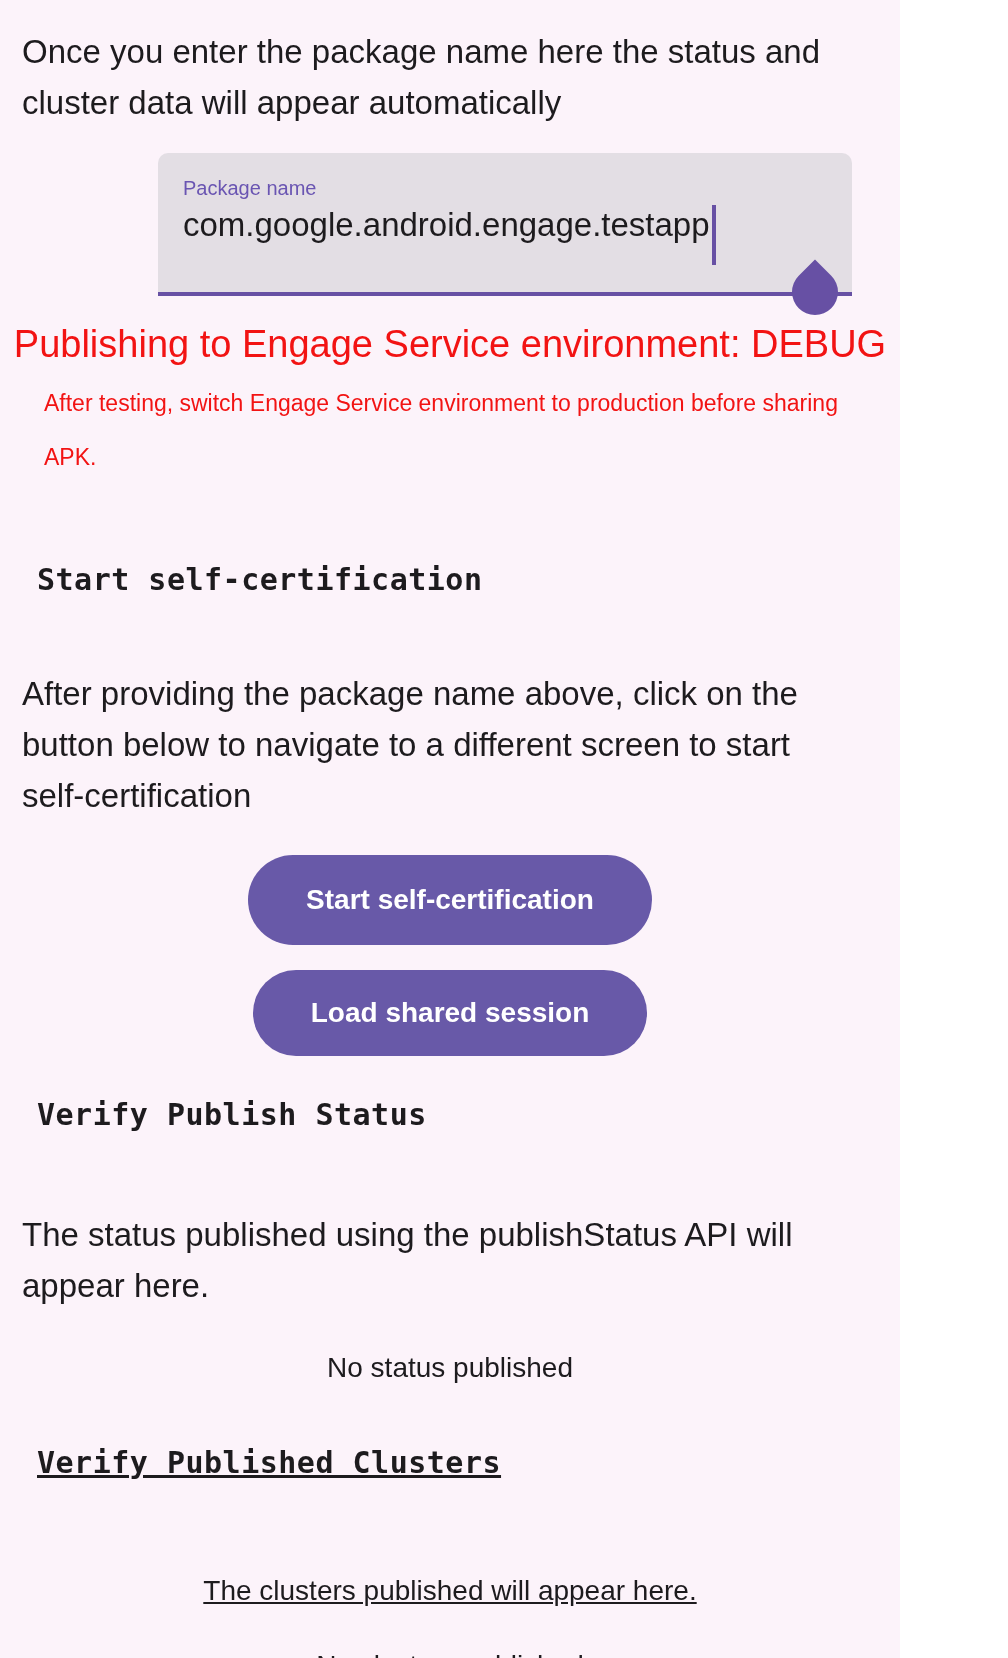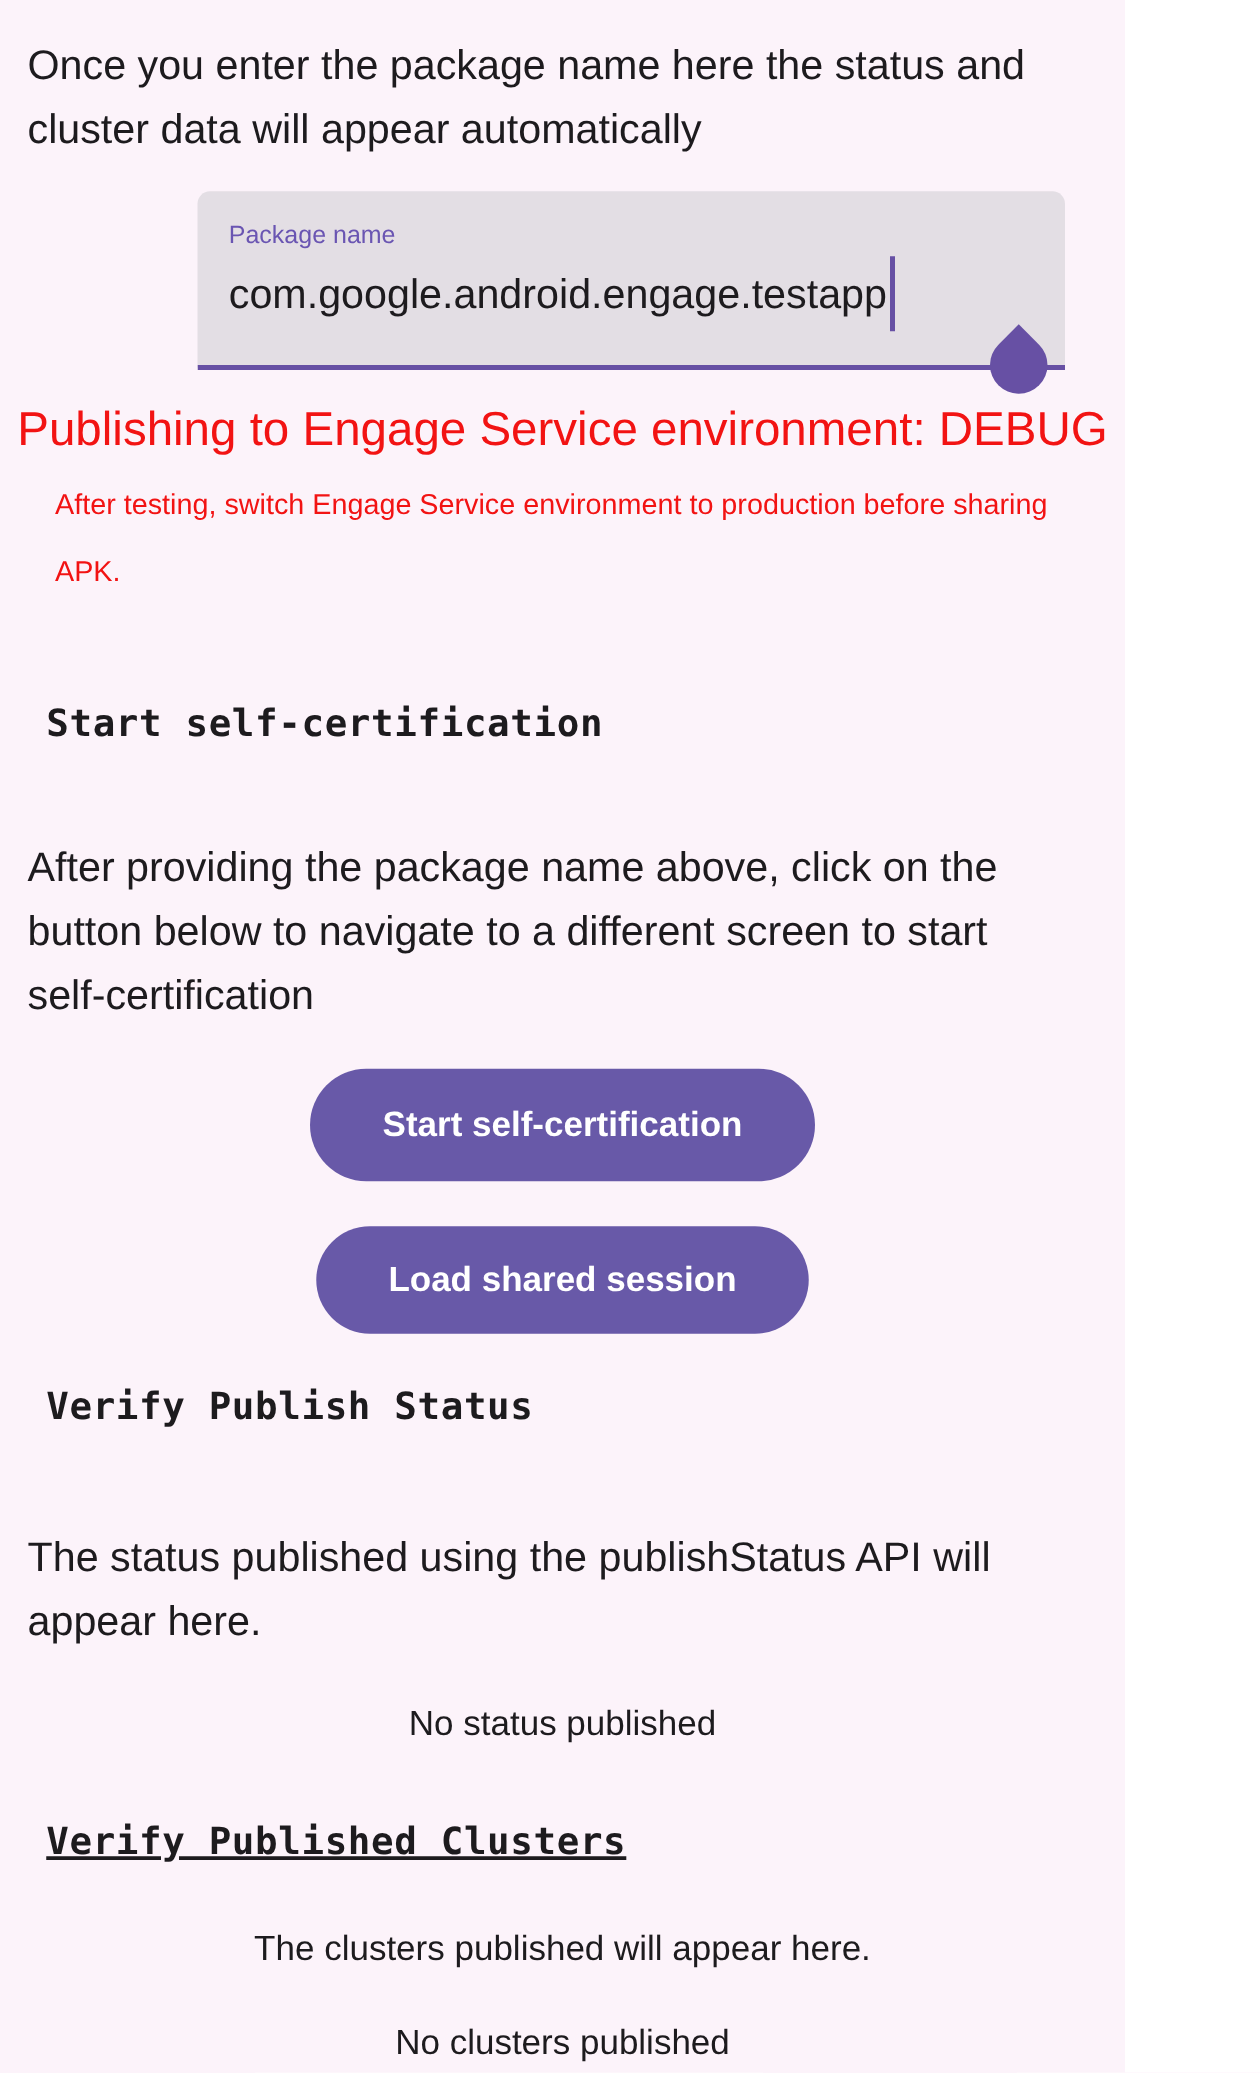--- a/index.html
+++ b/index.html
@@ -44,21 +44,21 @@
     box-sizing: content-box;
     cursor: text;
   }
   .field-label {
     font-size: 20px;
     line-height: 30px;
     color: var(--label-purple);
   }
   .value-row {
     display: inline-flex;
-    align-items: center;
+    align-items: flex-start;
     margin-top: 2px;
     height: 60px;
   }
   .field-value {
     font-size: 33px;
     line-height: 40px;
     color: var(--text);
     white-space: nowrap;
   }
   .caret {
@@ -123,29 +123,29 @@
     border: none;
     border-radius: 46px;
     background: var(--button-purple);
     color: #ffffff;
     font-family: "Liberation Sans", "DejaVu Sans", sans-serif;
     font-size: 28px;
     font-weight: 600;
     cursor: pointer;
   }
   .btn-start { margin-top: 34px; }
-  .btn-load  { margin-top: 36px; height: 86px; border-radius: 43px; }
+  .btn-load  { margin-top: 25px; height: 86px; border-radius: 43px; }
 
   .centered {
     text-align: center;
     font-size: 28px;
     line-height: 51px;
   }
   .s1m { margin-top: 31px; }
-  .s2m { margin-top: 39px; }
+  .s2m { margin-top: 82px; text-decoration: underline; }
   .s3m { margin-top: 24px; }
 </style>
 </head>
 <body>
 
 <div class="screen">
 
   <p class="intro">Once you enter the package name here the status and
 cluster data will appear automatically</p>
 

